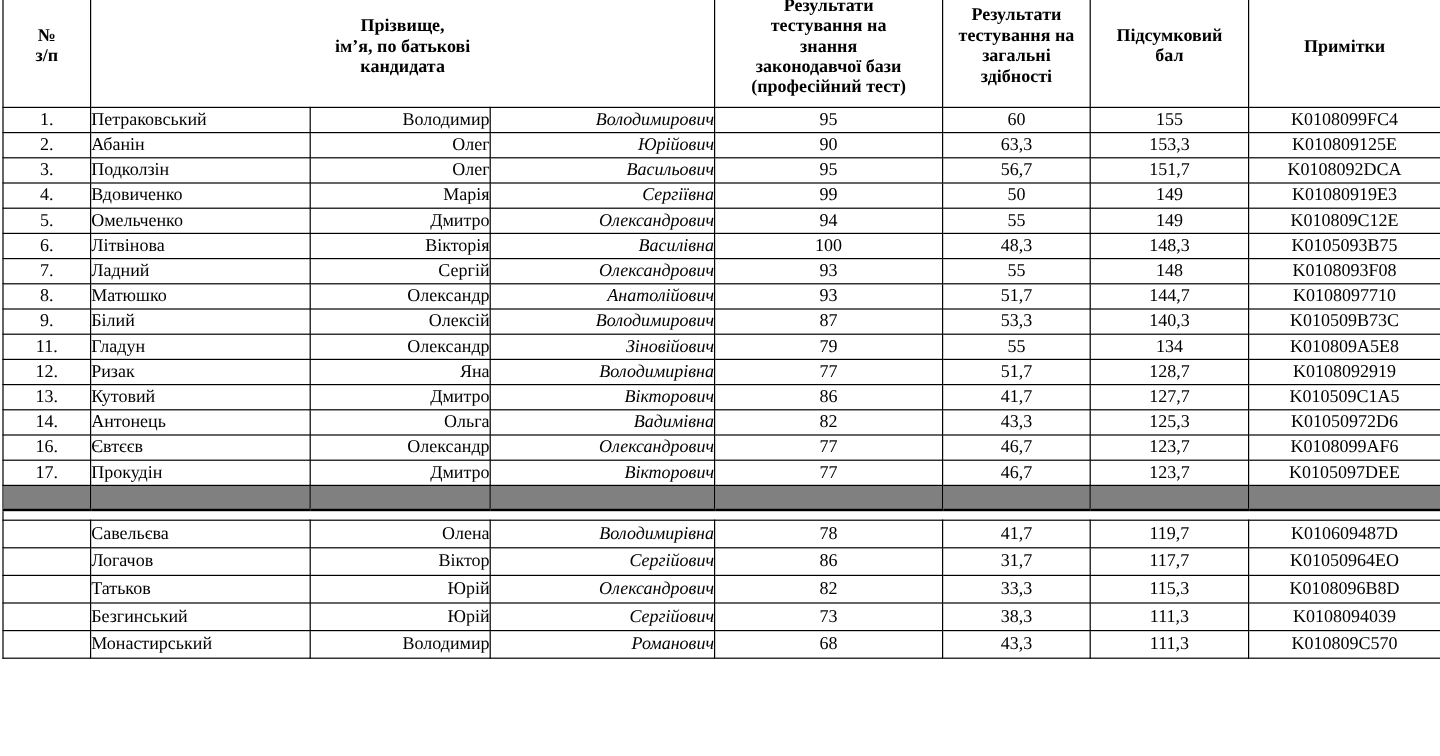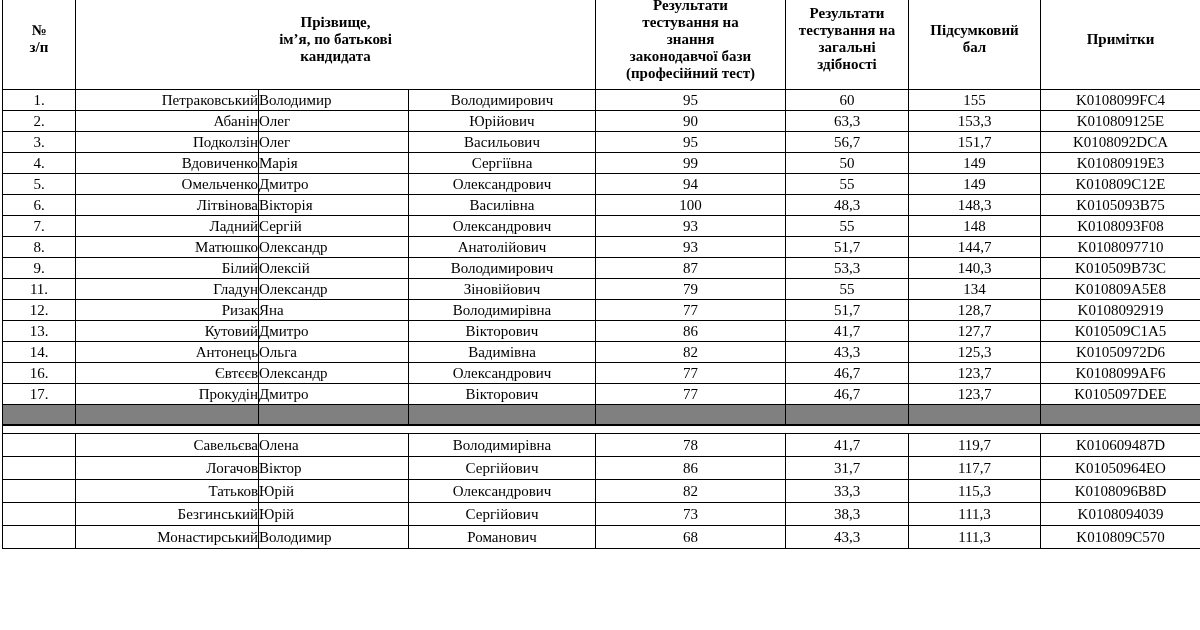--- a/index.html
+++ b/index.html
@@ -41,23 +41,23 @@
   }
   tbody td {
     font-size: 15px;
     line-height: 18px;
     vertical-align: middle;
     background: #fff;
   }
   tr.sec1 td { height: 20px; }
   tr.sec2 td { height: 22px; }
   .c-num    { text-align: center; }
-  .c-surname    { text-align: right; padding-left: 14px; }
-  .c-name       { text-align: left; padding-left: 9px; }
-  .c-patronymic { text-align: center; padding-left: 9px; }
+  .c-surname    { text-align: left; padding-left: 14px; }
+  .c-name       { text-align: right; padding-left: 9px; }
+  .c-patronymic { text-align: right; padding-left: 9px; font-style: italic; }
   .c-test1, .c-test2, .c-total, .c-note { text-align: center; }
   tr.separator td {
     background: #808080;
     height: 19px;
     border-bottom: 2px solid #000;
   }
   tr.spacer td {
     background: #ffffff;
     height: 7px;
     border-top: none;

